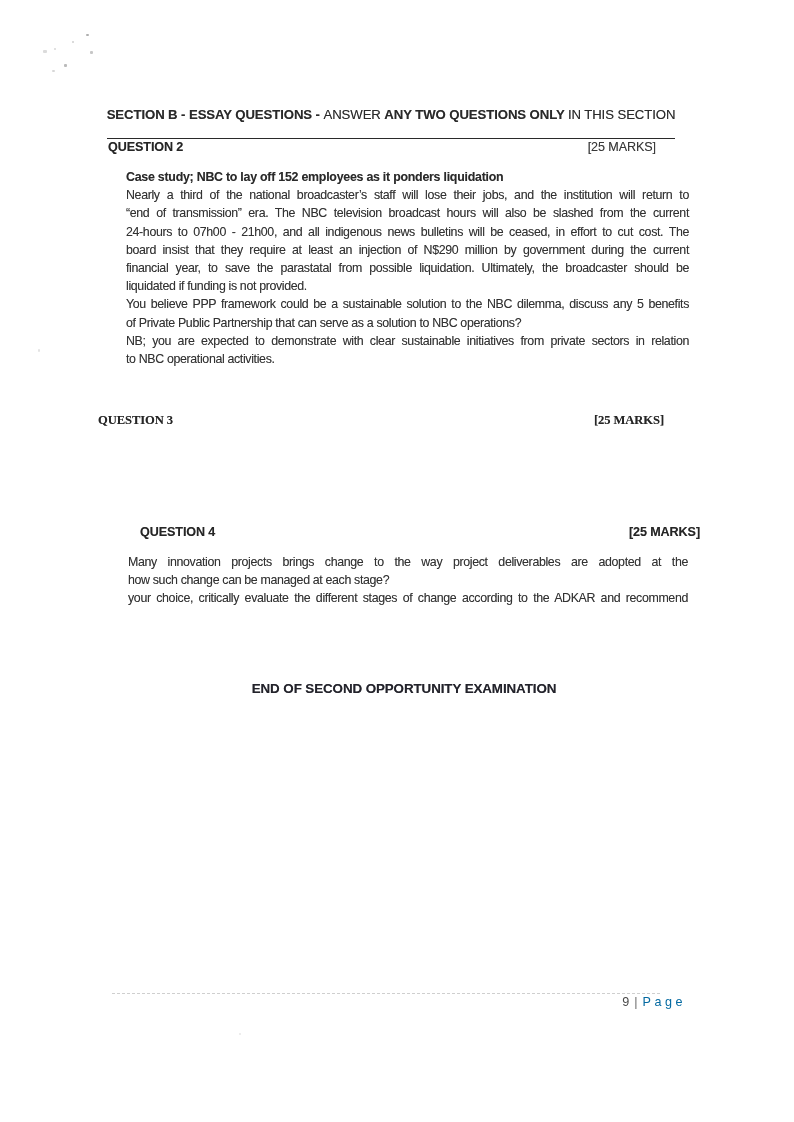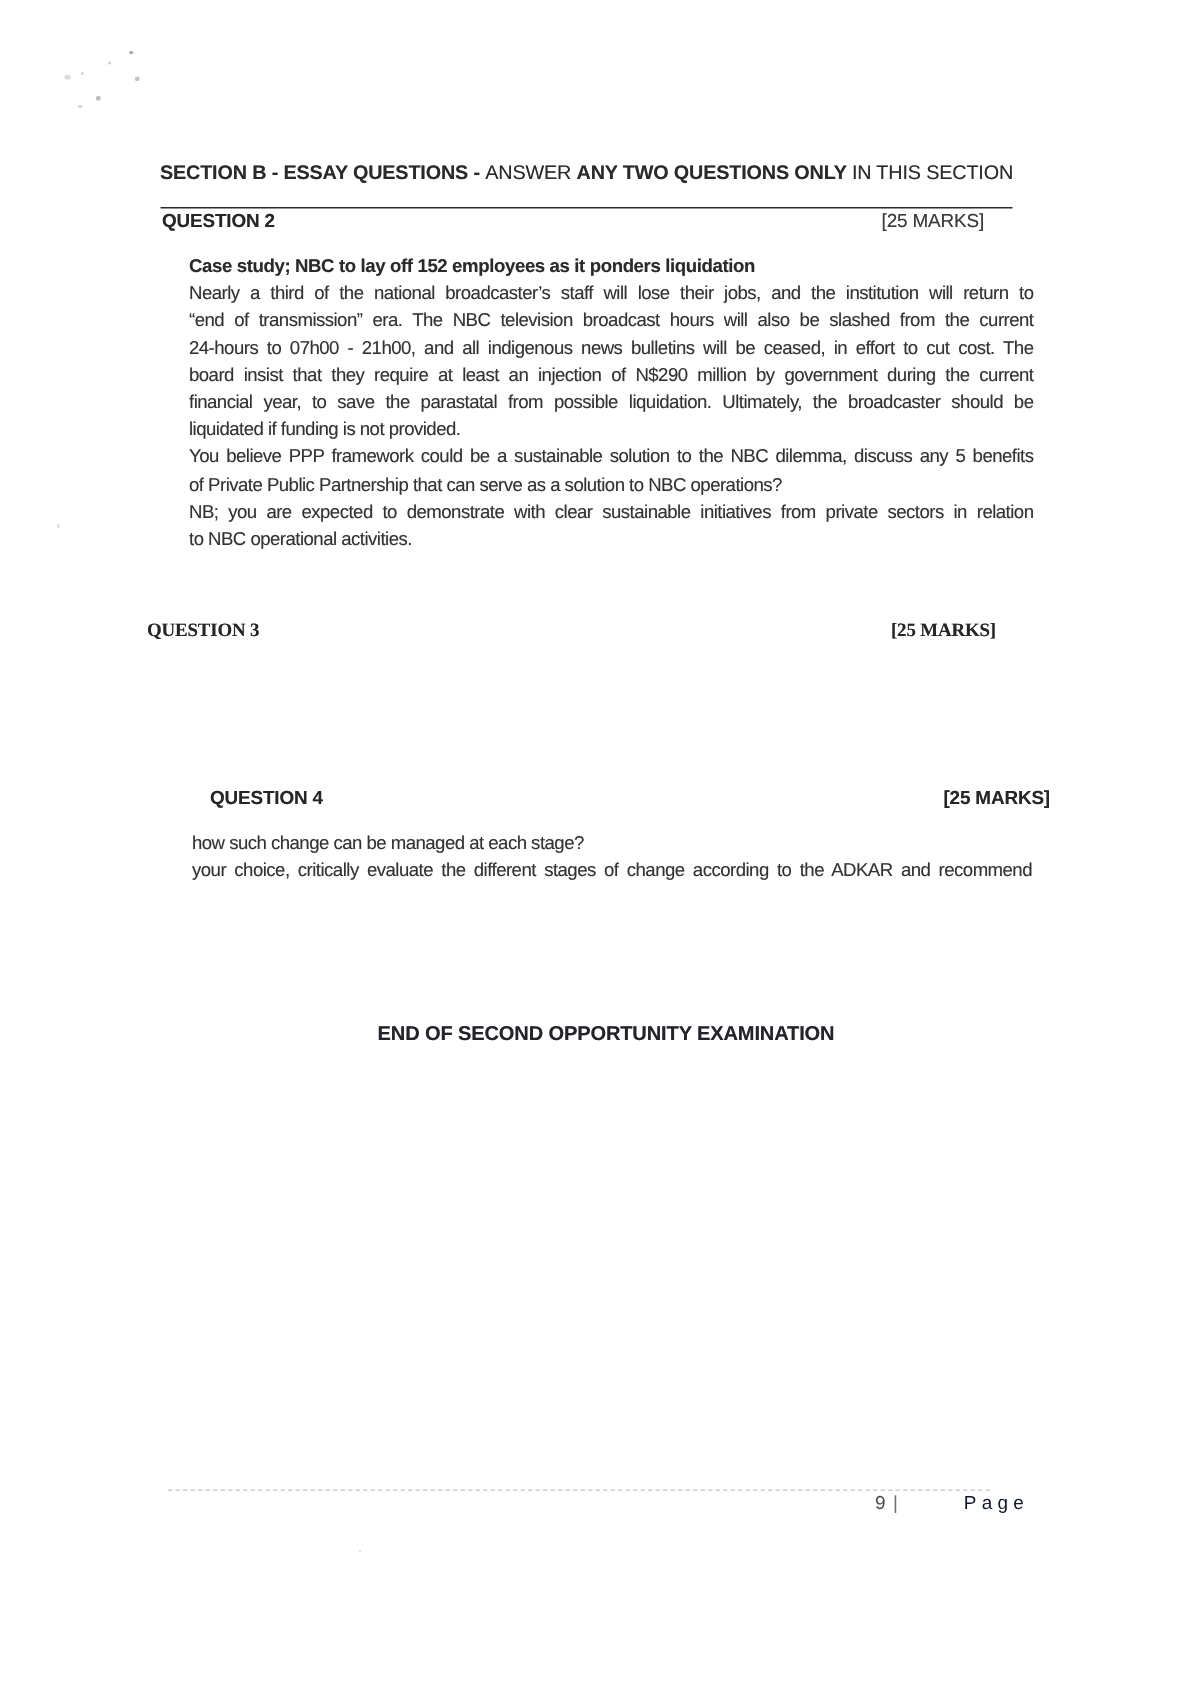--- a/index.html
+++ b/index.html
@@ -85,21 +85,21 @@
   .footer {
     position: absolute;
     top: 995px;
     right: 108px;
     font-size: 12.6px;
     color: #4d4d4d;
     white-space: nowrap;
   }
   .footer .num { font-weight: 400; color: #4a4a4a; }
   .footer .sep { margin: 0 5px; color: #6d6d6d; font-weight: 300; }
-  .footer .pword { color: #0f172a; letter-spacing: 3.5px; margin-left: 39px; }
+  .footer .pword { color: #0369a1; letter-spacing: 3.5px; }
   
   .scan-dashes {
     position: absolute;
     top: 993px;
     left: 112px;
     width: 548px;
     height: 0;
     border-top: 1.6px dashed #bfbfbf;
     opacity: 0.75;
   }
@@ -149,20 +149,21 @@
   <div class="q-header" style="top:413px;left:98px;width:566px;font-family:Liberation Serif, serif;">
     <span class="q-label">QUESTION 3</span>
     <span class="marks">[25 MARKS]</span>
   </div>
 
   <div class="q-header" style="top:525px;left:92px;width:560px;margin-left:48px;">
     <span class="q-label">QUESTION 4</span>
     <span class="marks">[25 MARKS]</span>
   </div>
   <div class="body-block" style="top:553px;left:116px;width:572px;">
+    <div class="line jl">Many innovation projects brings change to the way project deliverables are adopted at the</div>
     <div class="line">how such change can be managed at each stage?</div>
     <div class="line jl">your choice, critically evaluate the different stages of change according to the ADKAR and recommend</div>
   </div>
 
   <div class="end-note">END OF SECOND OPPORTUNITY EXAMINATION</div>
 
   <div class="scan-dashes"></div>
 
   <div class="footer">
     <span class="num">9</span><span class="sep">|</span><span class="pword">Page</span>

